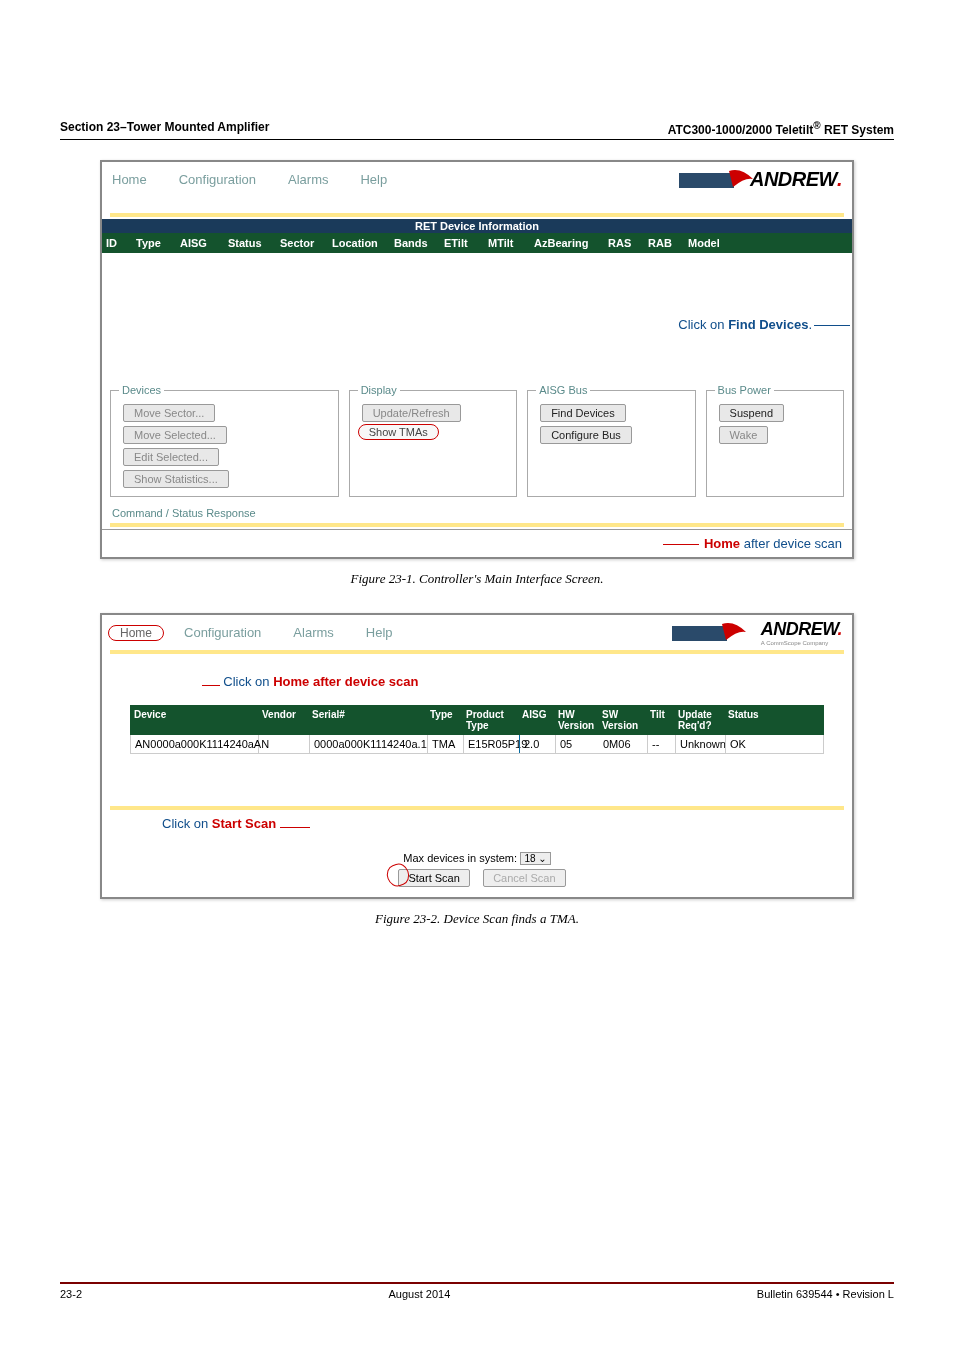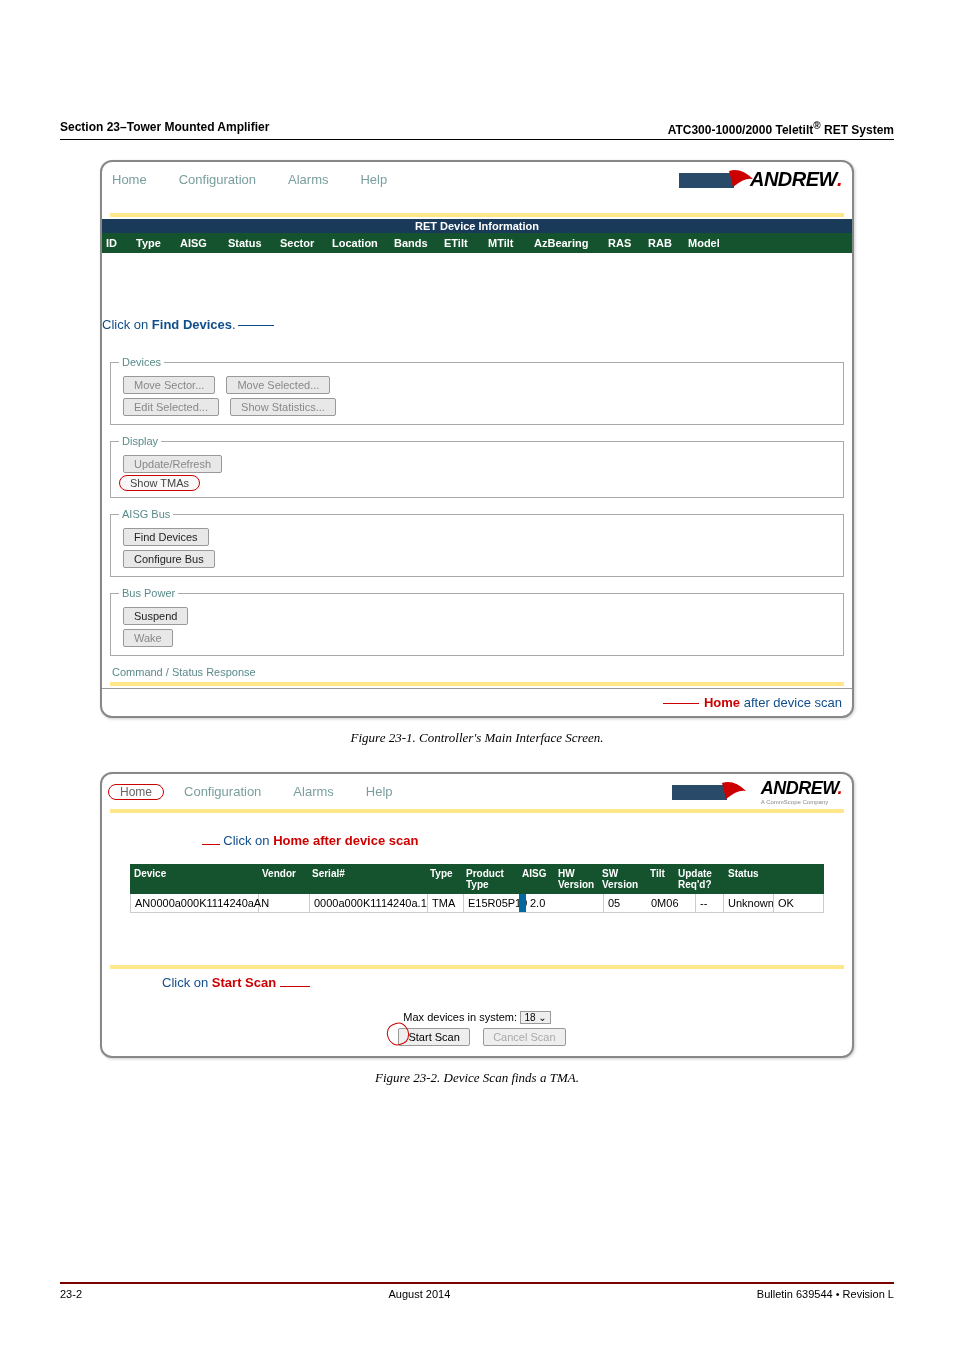--- a/index.html
+++ b/index.html
@@ -17,21 +17,21 @@
   .header-row {
     display: flex;
     justify-content: space-between;
     border-bottom: 1.5px solid #000;
     padding-bottom: 2px;
     font-weight: bold;
     font-size: 12px;
   }
   .screenshot {
     border: 2px solid #888;
-    border-radius: 12px;
+    border-radius: 0;
     margin: 20px 40px 10px 40px;
     background: #fff;
     box-shadow: 1px 1px 3px rgba(0,0,0,0.2);
   }
   .menu-bar {
     display: flex;
     align-items: center;
     padding: 6px 10px;
     font-size: 13px;
     color: #7a9e9e;
@@ -67,30 +67,29 @@
   .table-cols {
     display: flex;
     background: #14532d;
     color: #fff;
     font-weight: bold;
     font-size: 11px;
   }
   .table-cols > div { padding: 4px 4px; text-align: left; }
   .midtext {
     color: #104e8b;
-    text-align: left;
+    text-align: right;
     font-size: 13px;
-    margin: 64px 0 20px 0;
+    margin: 64px 0 48px 0;
   }
   .midtext b { font-weight: bold; }
   .fieldset-row {
     display: flex;
     padding: 4px 8px 8px 8px;
     gap: 10px;
-    flex-direction: column;
   }
   fieldset {
     border: 1px solid #aaa;
     padding: 6px 8px;
     font-size: 11px;
   }
   fieldset legend {
     color: #5a8a8a;
     padding: 0 3px;
     font-size: 11px;
@@ -323,22 +322,22 @@
         <div style="width:28px">Tilt</div>
         <div style="width:50px">Update Req'd?</div>
         <div style="flex:1">Status</div>
       </div>
       <div class="dev-row" style="border:1px solid #ccc;border-top:none;">
         <div style="width:128px;border-right:1px solid #ccc;">AN0000a000K1114240aAN</div>
         <div style="width:50px"></div>
         <div style="width:118px;border-left:1px solid #ccc;">0000a000K1114240a.1</div>
         <div style="width:36px;border-left:1px solid #ccc;">TMA</div>
         <div style="width:56px;border-left:1px solid #ccc;">E15R05P19</div>
-        <div style="width:36px;border-left:7px solid #0369a1;">2.0</div>
-        <div style="width:44px;border-left:1px solid #ccc;margin-left:48px;">05</div>
+        <div style="width:36px;border-left:1px solid #0369a1;">2.0</div>
+        <div style="width:44px;border-left:1px solid #ccc;">05</div>
         <div style="width:48px">0M06</div>
         <div style="width:28px;border-left:1px solid #ccc;">--</div>
         <div style="width:50px;border-left:1px solid #ccc;">Unknown</div>
         <div style="flex:1;border-left:1px solid #ccc;">OK</div>
       </div>
     </div>
 
     <div style="height:40px"></div>
     <div class="yellow-line"></div>
     <div style="padding:4px 30px 2px 60px;">

